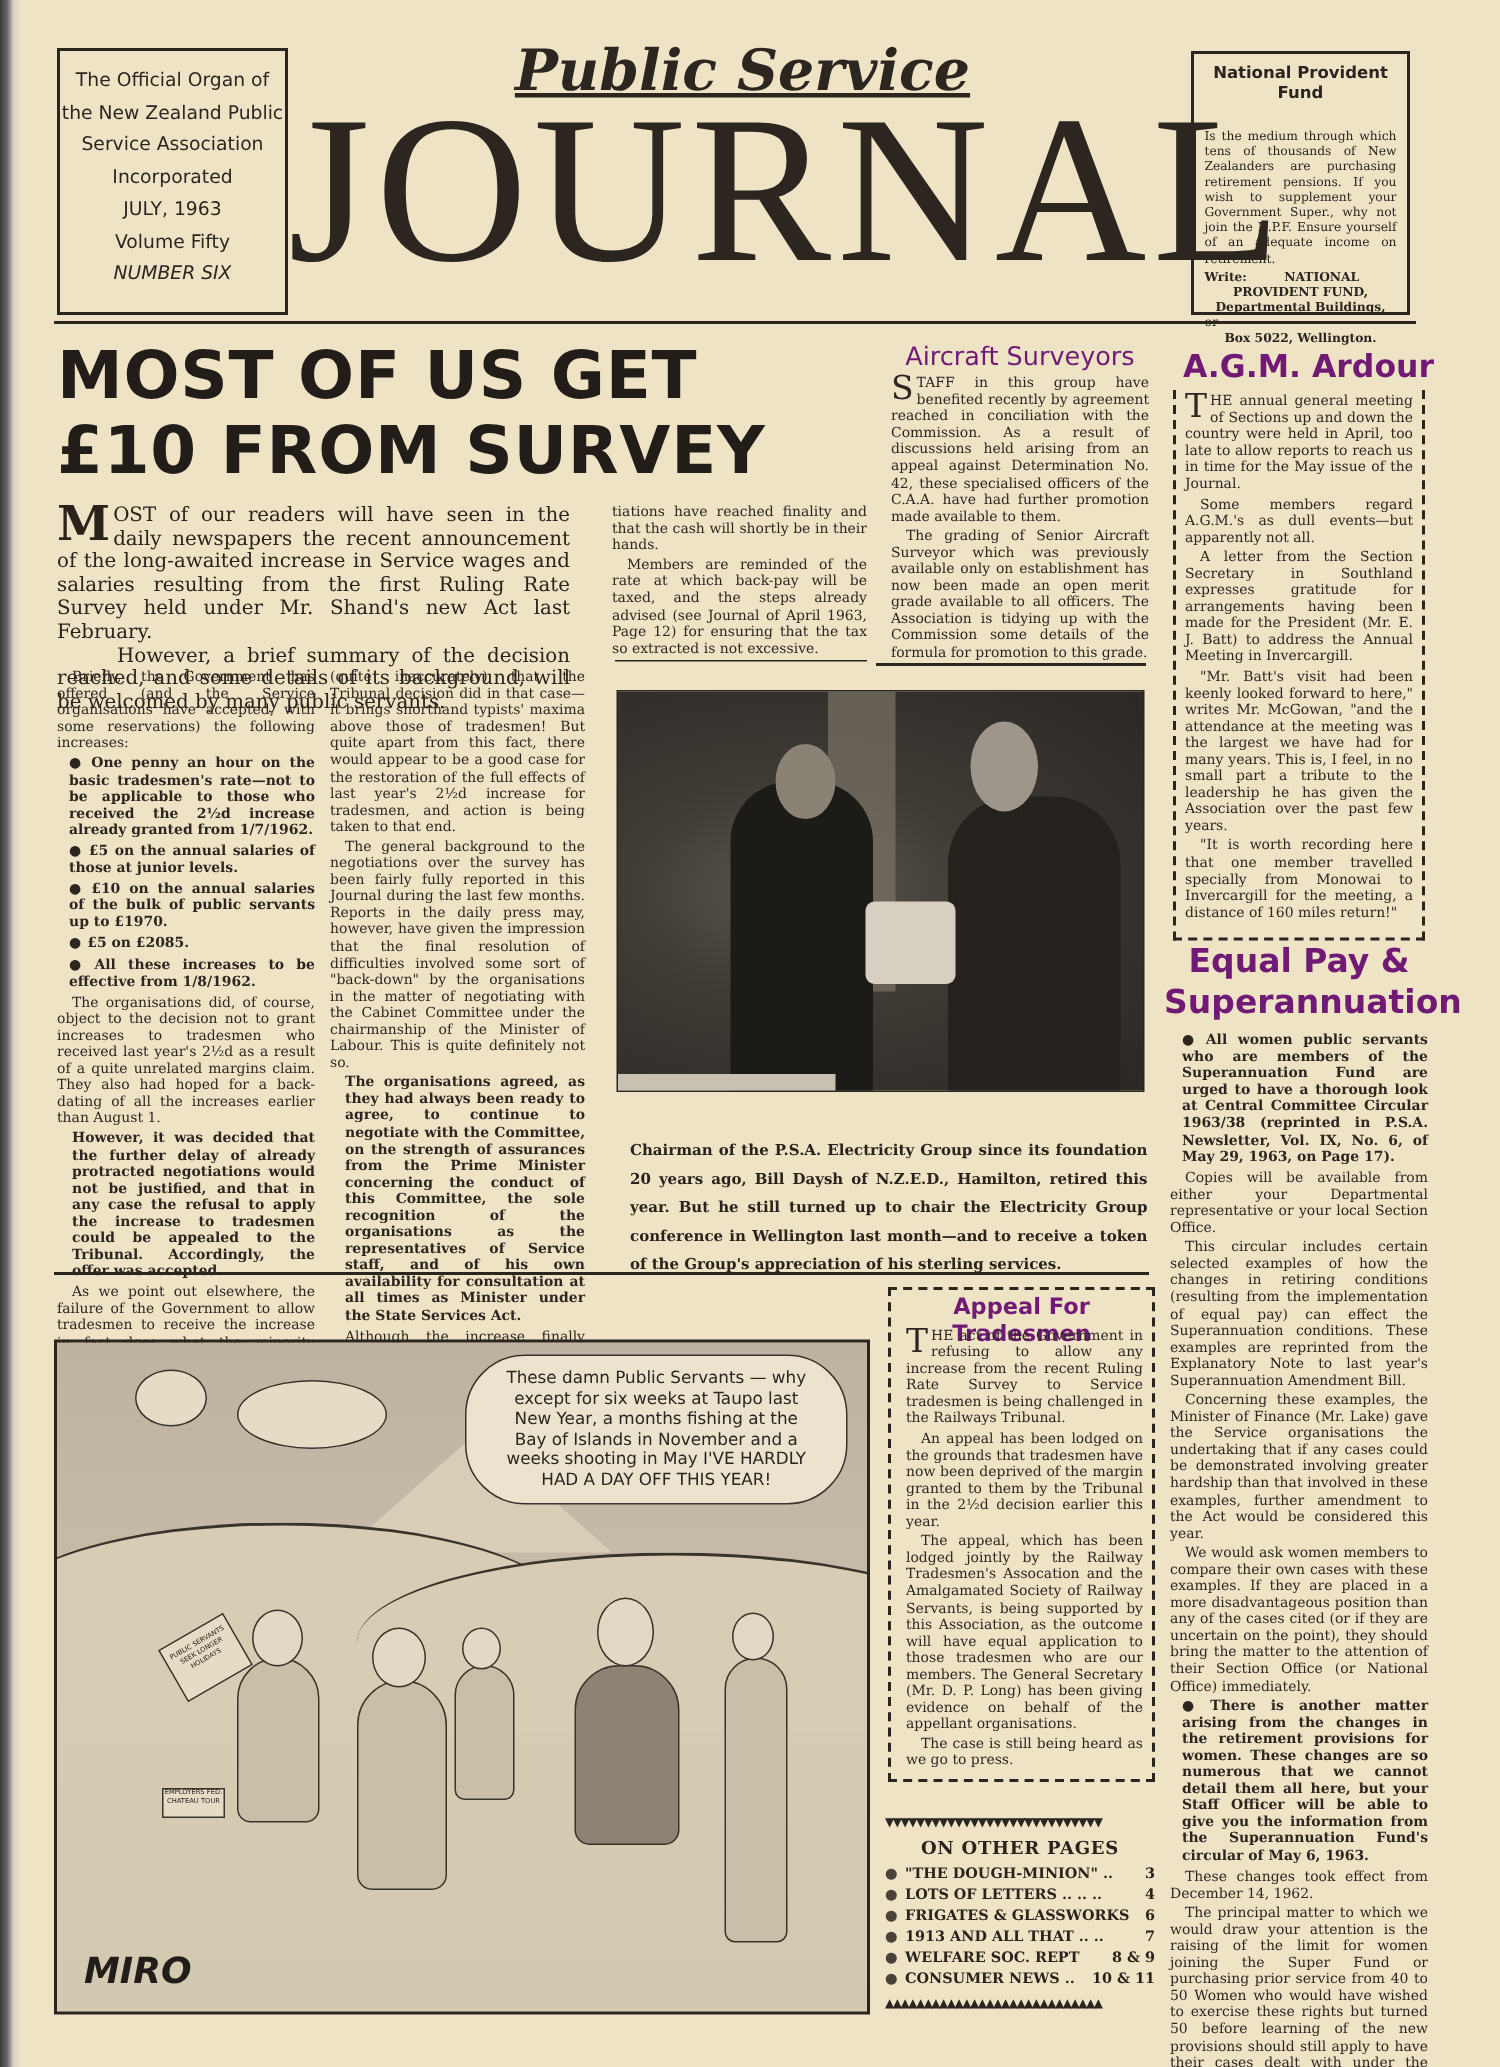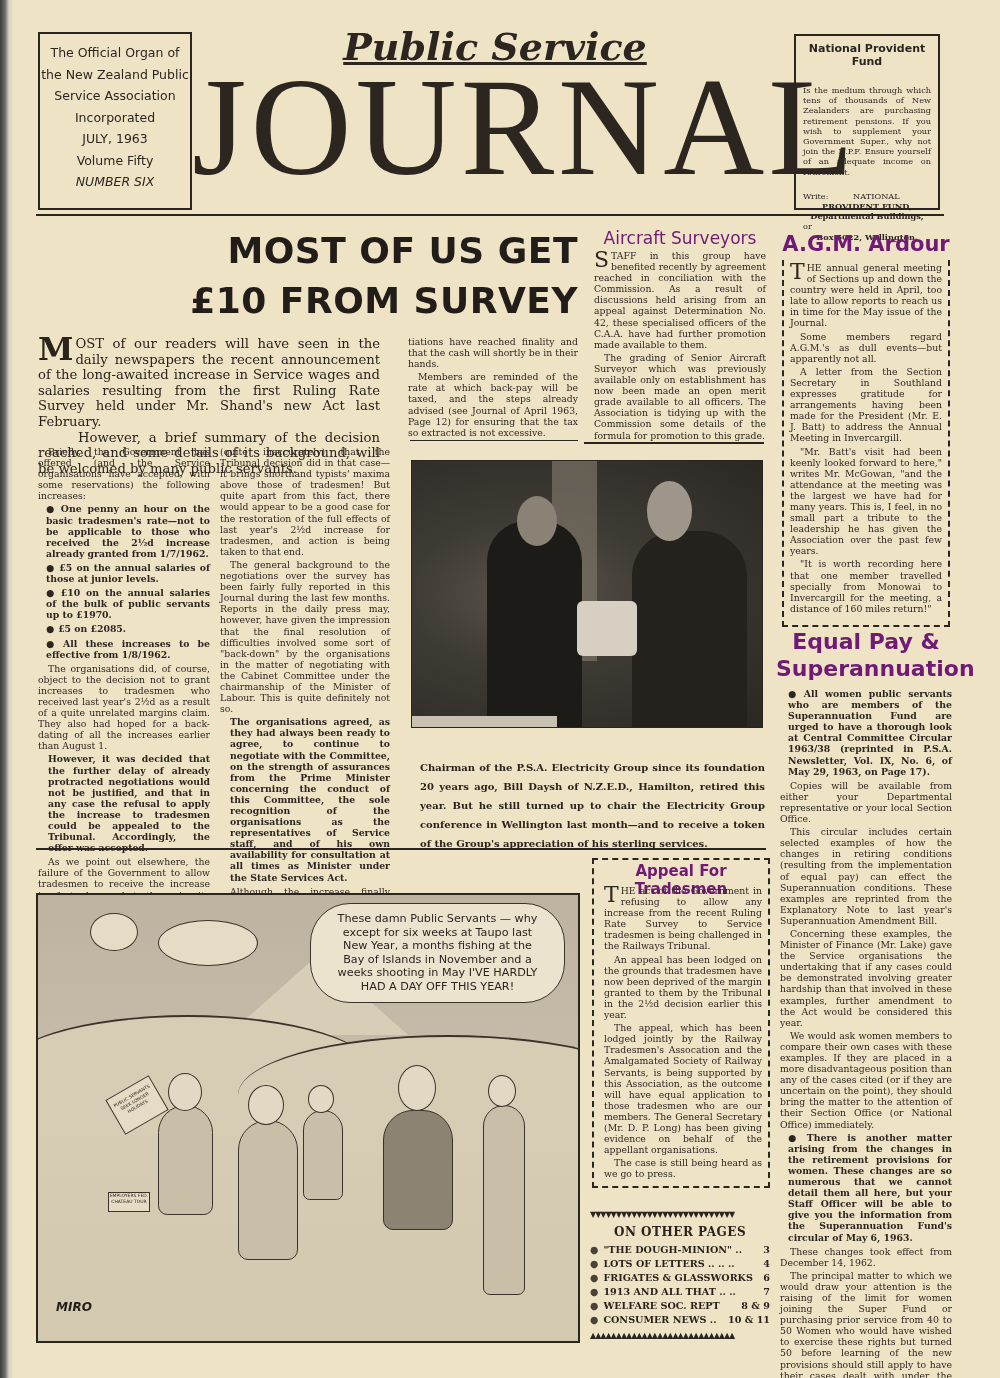--- a/index.html
+++ b/index.html
@@ -14,26 +14,26 @@
   .abs { position: absolute; }
 
   
   .org-box { left: 38px; top: 32px; width: 154px; height: 178px; border: 2px solid #2b2520; text-align: center; font-family: "DejaVu Sans", sans-serif; font-size: 12.5px; line-height: 21.5px; padding-top: 8px; color: #2b2520; }
   .org-box .italic { font-style: italic; }
   .title-small { left: 330px; top: 24px; width: 330px; text-align: center; font-family: "DejaVu Serif", serif; font-style: italic; font-weight: bold; font-size: 38px; color: #2d2620; text-decoration: underline; }
   .title-big { left: 192px; top: 52px; width: 596px; text-align: center; font-family: "Liberation Serif", serif; font-size: 140px; line-height: 150px; letter-spacing: 4px; color: #2d2620; }
   .npf-box { left: 794px; top: 34px; width: 146px; height: 176px; border: 2px solid #2b2520; padding: 6px 7px; font-size: 8.2px; line-height: 10.2px; color: #2b2520; }
   .npf-box h3 { font-family: "DejaVu Sans", sans-serif; text-align: center; font-size: 11px; line-height: 13px; margin-bottom: 17px; }
   .npf-box p { text-align: justify; }
-  .npf-box .write { font-weight: normal; margin-top: 14px; }
+  .npf-box .write { font-weight: bold; margin-top: 2px; }
   .npf-box .ctr { text-align: center; font-weight: bold; }
   .rule { position: absolute; height: 2px; background: #2b2520; }
 
   
-  .headline { left: 38px; top: 226px; width: 540px; text-align: right; font-family: "DejaVu Sans", sans-serif; font-weight: bold; font-size: 36px; line-height: 50px; letter-spacing: 0.5px; color: #221d18; }
+  .headline { left: 38px; top: 226px; width: 540px; text-align: left; font-family: "DejaVu Sans", sans-serif; font-weight: bold; font-size: 44px; line-height: 50px; letter-spacing: 0.5px; color: #221d18; }
 
   .text { font-size: 9.3px; line-height: 11.1px; text-align: justify; color: #2d2620; }
   .text p { text-indent: 10px; margin-bottom: 2px; }
   .bold { font-weight: normal; }
   .bullet { font-weight: bold; padding-left: 8px; margin-bottom: 3px; }
   .bullet::before { content: "●"; margin-right: 4px; }
   .bold-indent { font-weight: bold; padding-left: 10px; margin-bottom: 3px; }
 
   .lede { left: 38px; top: 336px; width: 342px; font-size: 13.2px; line-height: 15.6px; text-align: justify; }
   .lede .drop { float: left; font-size: 32px; line-height: 27px; margin-right: 2px; font-weight: bold; }
@@ -53,21 +53,21 @@
   .boxed-dotted { border-left: 2px dashed #2b2520; border-right: 2px dashed #2b2520; border-bottom: 2px dashed #2b2520; }
 
   .cartoon { left: 36px; top: 893px; width: 544px; height: 450px; border: 2px solid #2b2520; background: linear-gradient(#bdb3a0 0%, #c5bba8 35%, #d7ccb4 36%, #d3c8b0 100%); overflow: hidden; }
   .cartoon .cloud { position: absolute; background: #e6dcc6; border-radius: 50%; border: 1.5px solid #3a332b; }
   .cartoon .volcano { position: absolute; left: 190px; top: 60px; width: 0; height: 0; border-left: 90px solid transparent; border-right: 90px solid transparent; border-bottom: 80px solid #d8ceb8; }
   .cartoon .hill { position: absolute; border-top: 2px solid #3a332b; border-radius: 50% 50% 0 0; background: #d7ccb4; }
   .cartoon .bubble { position: absolute; left: 272px; top: 8px; width: 255px; height: 100px; background: #ece3cf; border: 1.5px solid #3a332b; border-radius: 40px; font-family: "DejaVu Sans", sans-serif; font-size: 11.2px; line-height: 13.6px; text-align: center; padding: 8px 8px; color: #2b2520; }
   .cartoon .figure { position: absolute; background: #c9bea8; border: 1.5px solid #3a332b; border-radius: 30px 30px 10px 10px; }
   .cartoon .dark { background: #8c8373; }
   .cartoon .headc { position: absolute; background: #e2d8c3; border: 1.5px solid #3a332b; border-radius: 50%; }
-  .cartoon .signature { position: absolute; left: 18px; top: 405px; font-family: "DejaVu Sans", sans-serif; font-weight: bold; font-style: italic; font-size: 12px; color: #221d18; }
+  .cartoon .signature { position: absolute; left: 18px; top: 405px; font-family: "DejaVu Sans", sans-serif; font-weight: bold; font-style: italic; font-size: 24px; color: #221d18; }
   .cartoon .sign { position: absolute; left: 70px; top: 297px; width: 42px; height: 20px; border: 1px solid #3a332b; background: #e6dcc6; font-size: 4.5px; line-height: 6px; text-align: center; font-family: "DejaVu Sans", sans-serif; }
   .cartoon .paper { position: absolute; left: 74px; top: 190px; width: 50px; height: 40px; background: #e6dcc6; border: 1px solid #3a332b; transform: rotate(-30deg); font-size: 4.5px; line-height: 6px; text-align: center; font-family: "DejaVu Sans", sans-serif; padding-top: 6px; }
 
   .toc { left: 590px; top: 1210px; width: 180px; }
   .toc h4 { text-align: center; font-size: 12px; font-weight: bold; margin: 6px 0 4px 0; letter-spacing: 0.5px; }
   .toc .row { display: flex; font-weight: bold; font-size: 9.6px; line-height: 14px; }
   .toc .row .dot { margin-right: 5px; color: #4a4238; }
   .toc .row .lbl { flex: 1; }
   .triangles { font-size: 8px; letter-spacing: -1px; color: #2b2520; white-space: nowrap; overflow: hidden; }
 </style>
@@ -140,21 +140,21 @@
 </div>
 <div class="rule" style="left:410px;top:440px;width:168px;height:1px;"></div>
 
 <div class="abs section-head" style="left:590px;top:228px;width:180px;font-size:17px;font-weight:normal;">Aircraft Surveyors</div>
 <div class="abs text" style="left:594px;top:250px;width:172px;">
   <p style="text-indent:0"><span class="bold" style="float:left;font-size:22px;line-height:20px;margin-right:2px;">S</span><span>TAFF in this group have benefited recently by agreement reached in conciliation with the Commission. As a result of discussions held arising from an appeal against Determination No. 42, these specialised officers of the C.A.A. have had further promotion made available to them.</span></p>
   <p>The grading of Senior Aircraft Surveyor which was previously available only on establishment has now been made an open merit grade available to all officers. The Association is tidying up with the Commission some details of the formula for promotion to this grade.</p>
 </div>
 <div class="rule" style="left:584px;top:442px;width:180px;height:2px;"></div>
 
-<div class="abs section-head" style="left:776px;top:232px;width:180px;font-size:21px;">A.G.M. Ardour</div>
+<div class="abs section-head" style="left:776px;top:232px;width:180px;font-size:21px;text-align:right;">A.G.M. Ardour</div>
 <div class="abs text boxed-dotted" style="left:782px;top:260px;width:168px;height:367px;padding:2px 6px;">
   <p style="text-indent:0"><span class="bold" style="float:left;font-size:22px;line-height:20px;margin-right:2px;">T</span><span>HE annual general meeting of Sections up and down the country were held in April, too late to allow reports to reach us in time for the May issue of the Journal.</span></p>
   <p>Some members regard A.G.M.'s as dull events—but apparently not all.</p>
   <p>A letter from the Section Secretary in Southland expresses gratitude for arrangements having been made for the President (Mr. E. J. Batt) to address the Annual Meeting in Invercargill.</p>
   <p>"Mr. Batt's visit had been keenly looked forward to here," writes Mr. McGowan, "and the attendance at the meeting was the largest we have had for many years. This is, I feel, in no small part a tribute to the leadership he has given the Association over the past few years.</p>
   <p>"It is worth recording here that one member travelled specially from Monowai to Invercargill for the meeting, a distance of 160 miles return!"</p>
 </div>
 
 <div class="abs photo">
   <div class="wall"></div>

